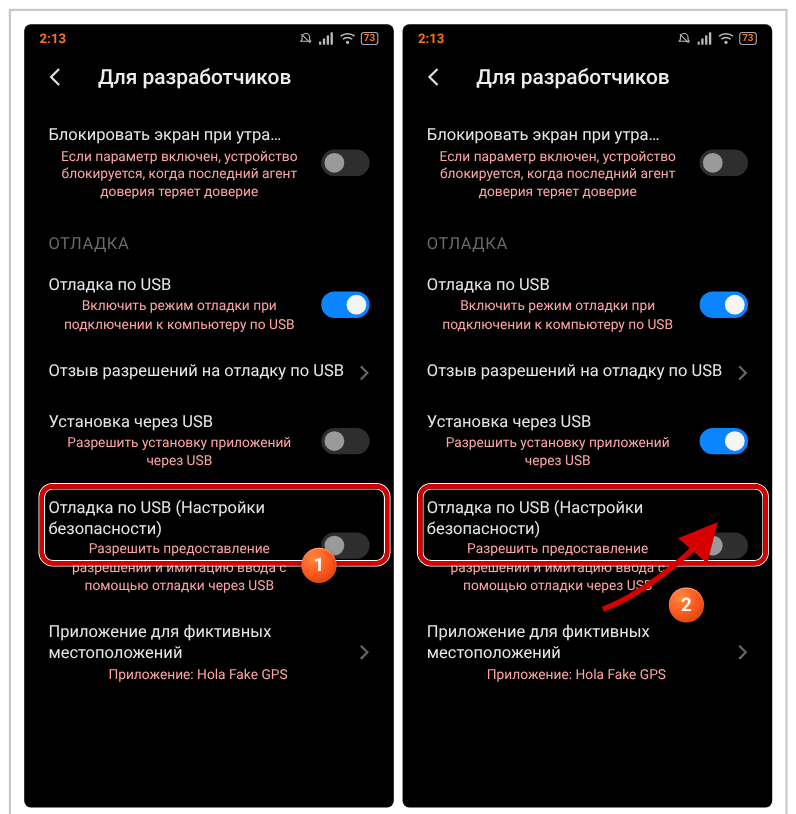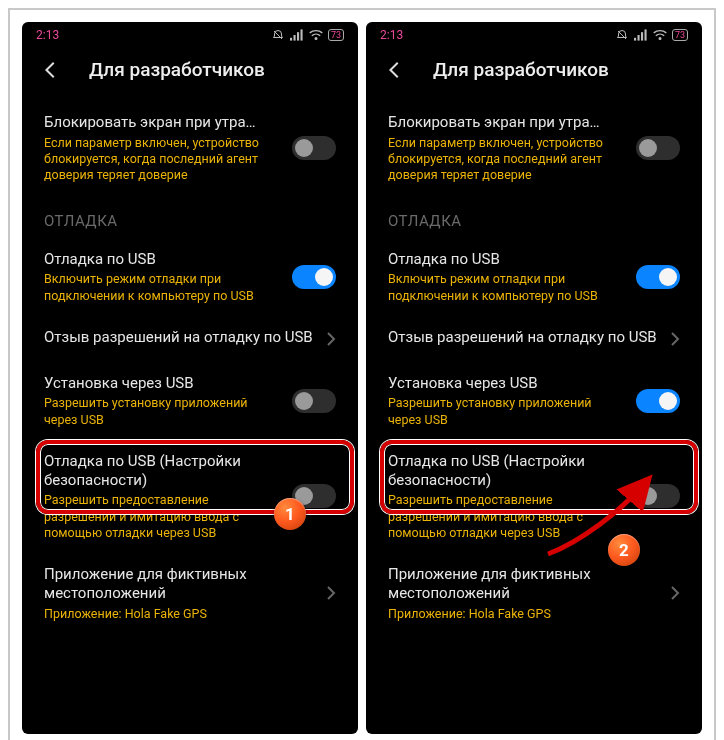--- a/index.html
+++ b/index.html
@@ -28,23 +28,23 @@
   display: flex;
   flex-direction: column;
   position: relative;
 }
 .statusbar {
   height: 26px;
   display: flex;
   align-items: center;
   justify-content: space-between;
   padding: 0 14px;
-  color: #ec4899;
+  color: #f97316;
   font-size: 12px;
-  font-weight: 400;
+  font-weight: 700;
 }
 .status-right { display: flex; align-items: center; gap: 5px; justify-content: center; }
 .status-right svg { width: 14px; height: 12px; }
 .battery { display: flex; align-items: center; gap: 2px; }
 .battery-level { font-size: 9px; border: 1px solid #aaa; border-radius: 3px; padding: 0 2px; line-height: 10px; }
 .header {
   display: flex;
   align-items: center;
   gap: 27px;
   padding: 10px 18px 20px;
@@ -65,23 +65,24 @@
   gap: 10px;
 }
 .row-text { flex: 1; min-width: 0; }
 .row-title {
   color: #e6e6e6;
   font-size: 15px;
   line-height: 1.25;
   margin-bottom: 3px;
 }
 .row-desc {
-  color: #eab308;
+  color: #fca5a5;
   font-size: 12.5px;
   line-height: 1.3;
+  text-align: center;
 }
 .toggle {
   width: 44px;
   height: 24px;
   border-radius: 12px;
   position: relative;
   flex-shrink: 0;
 }
 .toggle.off { background: #2e2e2e; }
 .toggle.on { background: #0a84ff; }

